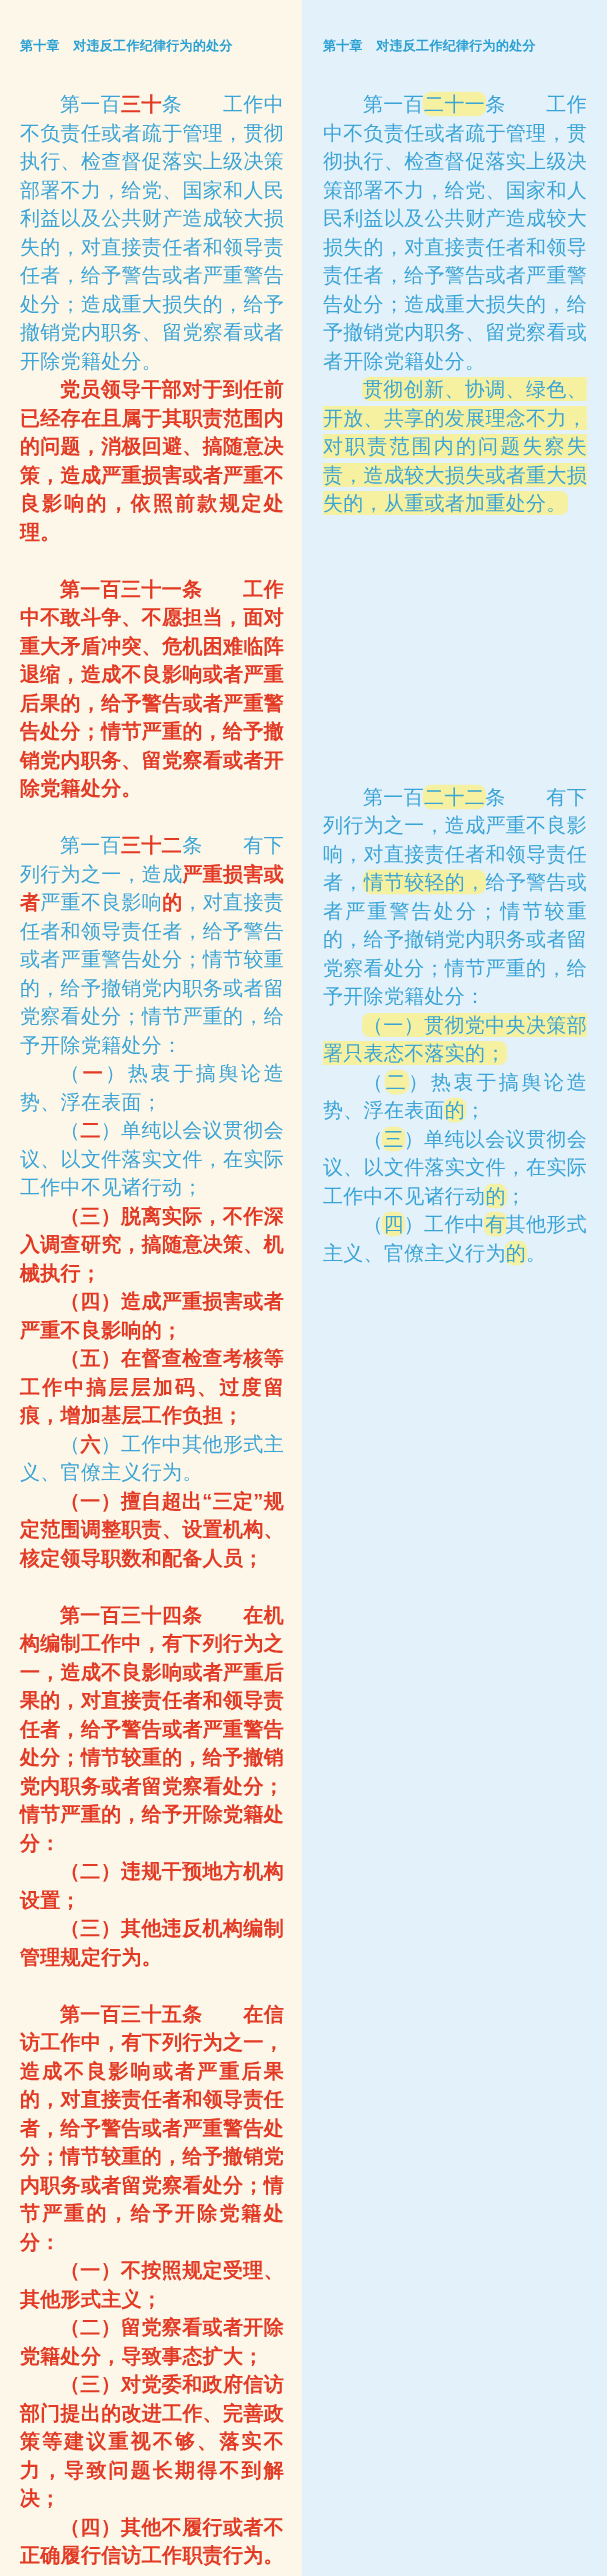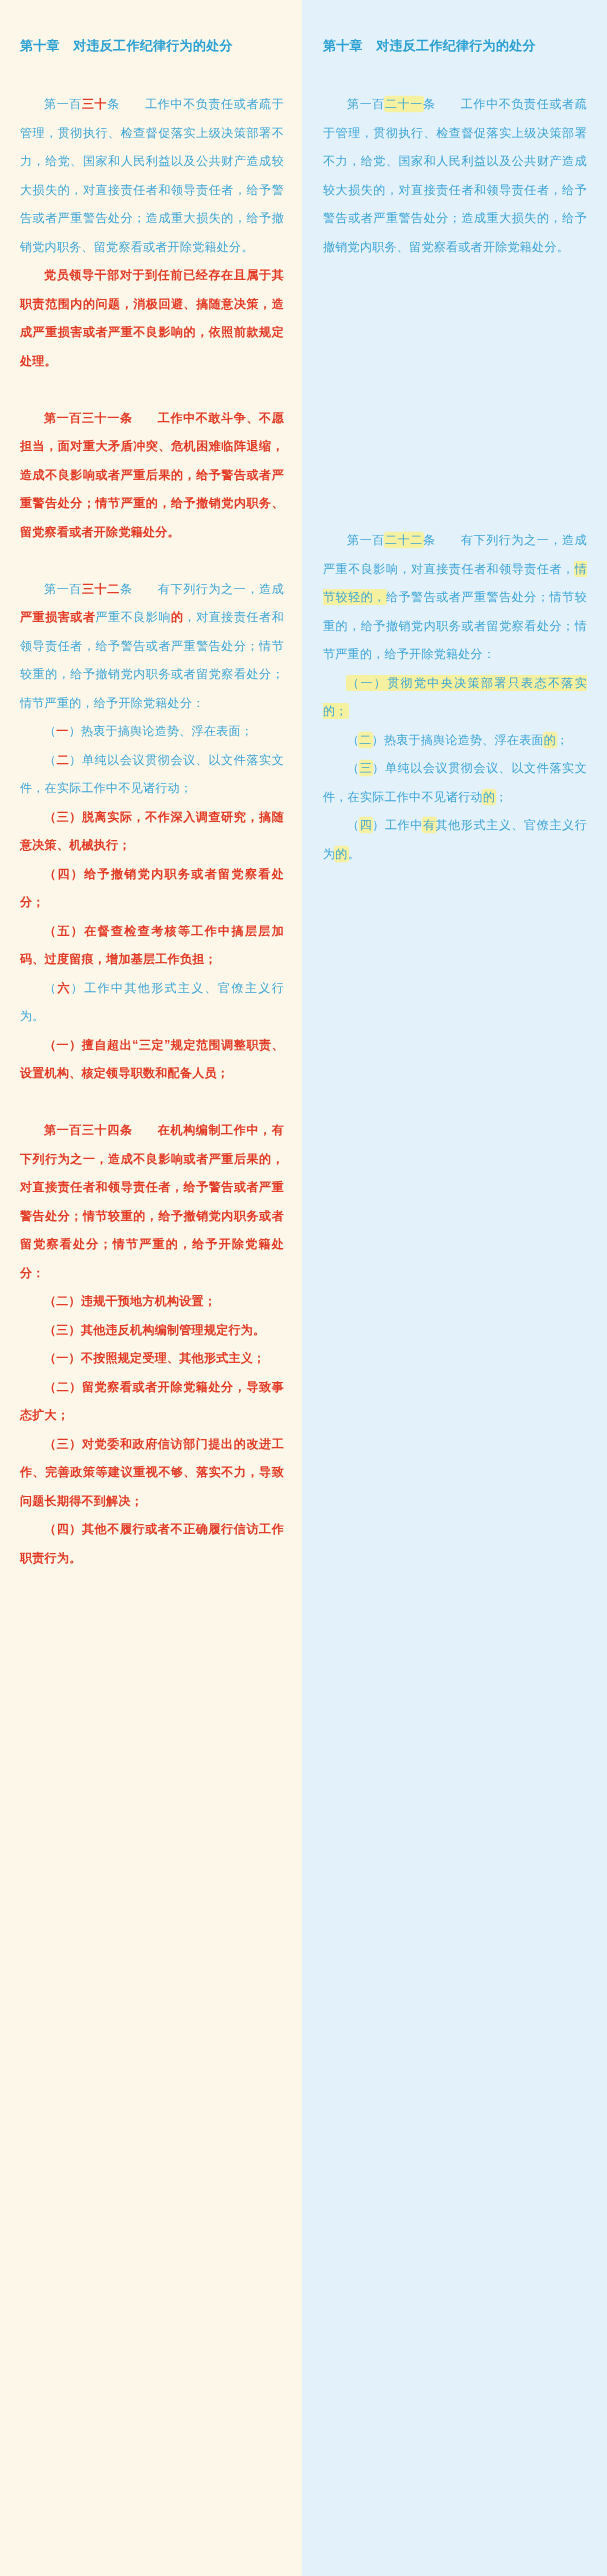--- a/index.html
+++ b/index.html
@@ -14,61 +14,63 @@
   body{font-family:"Liberation Sans","DejaVu Sans",sans-serif;}
   .page{position:relative;width:607px;height:2576px;overflow:hidden;background:#fff;}
   .col{position:absolute;top:0;height:2576px;box-sizing:border-box;overflow:hidden;}
   .col-left{left:0;width:302px;background:var(--left-bg);padding:35px 18px 0 20px;}
   .col-right{left:302px;width:305px;background:var(--right-bg);padding:35px 20px 0 21px;}
   .col-title{
     font-size:13px;line-height:22px;font-weight:bold;color:var(--heading-blue);
     margin:0 0 33px 0;letter-spacing:0.3px;white-space:nowrap;
   }
   .para{
-    font-size:12px;line-height:28.5px;margin:0;color:var(--body-blue);
+    font-size:20px;line-height:28.5px;margin:0;color:var(--body-blue);
     text-align:justify;text-indent:2em;word-break:break-all;letter-spacing:0.3px;
   }
   .para.gap-line{margin-top:28.5px;}
   .para.gap-large{margin-top:265px;}
   .seg-blue{color:var(--body-blue);}
   .seg-red{color:var(--emph-red);font-weight:bold;}
-  .seg-hl{color:var(--body-blue);background:var(--hl-yellow);box-shadow:0 0 0 1.2px var(--hl-yellow);border-radius:2px;}
+  .seg-hl{color:var(--body-blue);background:var(--hl-yellow);box-shadow:0 0 0 1.2px var(--hl-yellow);border-radius:7px;}
 </style>
 </head>
 <body>
 
 <div class="page">
   <div class="col col-left">
     <h1 class="col-title">第十章　对违反工作纪律行为的处分</h1>
     <div>
         <p class="para"><span class="seg-blue">第一百</span><span class="seg-red">三十</span><span class="seg-blue">条　　</span><span class="seg-blue">工作中不负责任或者疏于管理，贯彻执行、检查督促落实上级决策部署不力，给党、国家和人民利益以及公共财产造成较大损失的，对直接责任者和领导责任者，给予警告或者严重警告处分；造成重大损失的，给予撤销党内职务、留党察看或者开除党籍处分。</span></p>
         <p class="para"><span class="seg-red">党员领导干部对于到任前已经存在且属于其职责范围内的问题，消极回避、搞随意决策，造成严重损害或者严重不良影响的，依照前款规定处理。</span></p>
         <p class="para gap-line"><span class="seg-red">第一百三十一条　　工作中不敢斗争、不愿担当，面对重大矛盾冲突、危机困难临阵退缩，造成不良影响或者严重后果的，给予警告或者严重警告处分；情节严重的，给予撤销党内职务、留党察看或者开除党籍处分。</span></p>
         <p class="para gap-line"><span class="seg-blue">第一百</span><span class="seg-red">三十二</span><span class="seg-blue">条　　有下列行为之一，造成</span><span class="seg-red">严重损害或者</span><span class="seg-blue">严重不良影响</span><span class="seg-red">的</span><span class="seg-blue">，对直接责任者和领导责任者，给予警告或者严重警告处分；情节较重的，给予撤销党内职务或者留党察看处分；情节严重的，给予开除党籍处分：</span></p>
         <p class="para"><span class="seg-blue">（</span><span class="seg-red">一</span><span class="seg-blue">）热衷于搞舆论造势、浮在表面；</span></p>
         <p class="para"><span class="seg-blue">（</span><span class="seg-red">二</span><span class="seg-blue">）单纯以会议贯彻会议、以文件落实文件，在实际工作中不见诸行动；</span></p>
         <p class="para"><span class="seg-red">（三）脱离实际，不作深入调查研究，搞随意决策、机械执行；</span></p>
-        <p class="para"><span class="seg-red">（四）给予撤销党内职务或者留党察看处分；</span></p>
+        <p class="para"><span class="seg-red">（四）造成严重损害或者严重不良影响的；</span></p>
         <p class="para"><span class="seg-red">（五）在督查检查考核等工作中搞层层加码、过度留痕，增加基层工作负担；</span></p>
         <p class="para"><span class="seg-blue">（</span><span class="seg-red">六</span><span class="seg-blue">）工作中其他形式主义、官僚主义行为。</span></p>
         <p class="para"><span class="seg-red">（一）擅自超出“三定”规定范围调整职责、设置机构、核定领导职数和配备人员；</span></p>
         <p class="para gap-line"><span class="seg-red">第一百三十四条　　在机构编制工作中，有下列行为之一，造成不良影响或者严重后果的，对直接责任者和领导责任者，给予警告或者严重警告处分；情节较重的，给予撤销党内职务或者留党察看处分；情节严重的，给予开除党籍处分：</span></p>
         <p class="para"><span class="seg-red">（二）违规干预地方机构设置；</span></p>
         <p class="para"><span class="seg-red">（三）其他违反机构编制管理规定行为。</span></p>
+        <p class="para gap-line"><span class="seg-red">第一百三十五条　　在信访工作中，有下列行为之一，造成不良影响或者严重后果的，对直接责任者和领导责任者，给予警告或者严重警告处分；情节较重的，给予撤销党内职务或者留党察看处分；情节严重的，给予开除党籍处分：</span></p>
         <p class="para"><span class="seg-red">（一）不按照规定受理、其他形式主义；</span></p>
         <p class="para"><span class="seg-red">（二）留党察看或者开除党籍处分，导致事态扩大；</span></p>
         <p class="para"><span class="seg-red">（三）对党委和政府信访部门提出的改进工作、完善政策等建议重视不够、落实不力，导致问题长期得不到解决；</span></p>
         <p class="para"><span class="seg-red">（四）其他不履行或者不正确履行信访工作职责行为。</span></p>
         <p class="para"></p>
       </div>
   </div>
   <div class="col col-right">
     <h1 class="col-title">第十章　对违反工作纪律行为的处分</h1>
     <div>
         <p class="para"><span class="seg-blue">第一百</span><span class="seg-hl">二十一</span><span class="seg-blue">条　　工作中不负责任或者疏于管理，贯彻执行、检查督促落实上级决策部署不力，给党、国家和人民利益以及公共财产造成较大损失的，对直接责任者和领导责任者，给予警告或者严重警告处分；造成重大损失的，给予撤销党内职务、留党察看或者开除党籍处分。</span></p>
+        <p class="para"><span class="seg-hl">贯彻创新、协调、绿色、开放、共享的发展理念不力，对职责范围内的问题失察失责，造成较大损失或者重大损失的，从重或者加重处分。</span></p>
         <p class="para gap-large"><span class="seg-blue">第一百</span><span class="seg-hl">二十二</span><span class="seg-blue">条　　有下列行为之一，造成严重不良影响，对直接责任者和领导责任者，</span><span class="seg-hl">情节较轻的，</span><span class="seg-blue">给予警告或者严重警告处分；情节较重的，给予撤销党内职务或者留党察看处分；情节严重的，给予开除党籍处分：</span></p>
         <p class="para"><span class="seg-hl">（一）贯彻党中央决策部署只表态不落实的；</span></p>
         <p class="para"><span class="seg-blue">（</span><span class="seg-hl">二</span><span class="seg-blue">）热衷于搞舆论造势、浮在表面</span><span class="seg-hl">的</span><span class="seg-blue">；</span></p>
         <p class="para"><span class="seg-blue">（</span><span class="seg-hl">三</span><span class="seg-blue">）单纯以会议贯彻会议、以文件落实文件，在实际工作中不见诸行动</span><span class="seg-hl">的</span><span class="seg-blue">；</span></p>
         <p class="para"><span class="seg-blue">（</span><span class="seg-hl">四</span><span class="seg-blue">）工作中</span><span class="seg-hl">有</span><span class="seg-blue">其他形式主义、官僚主义行为</span><span class="seg-hl">的</span><span class="seg-blue">。</span></p>
       </div>
   </div>
 </div>
 
 

